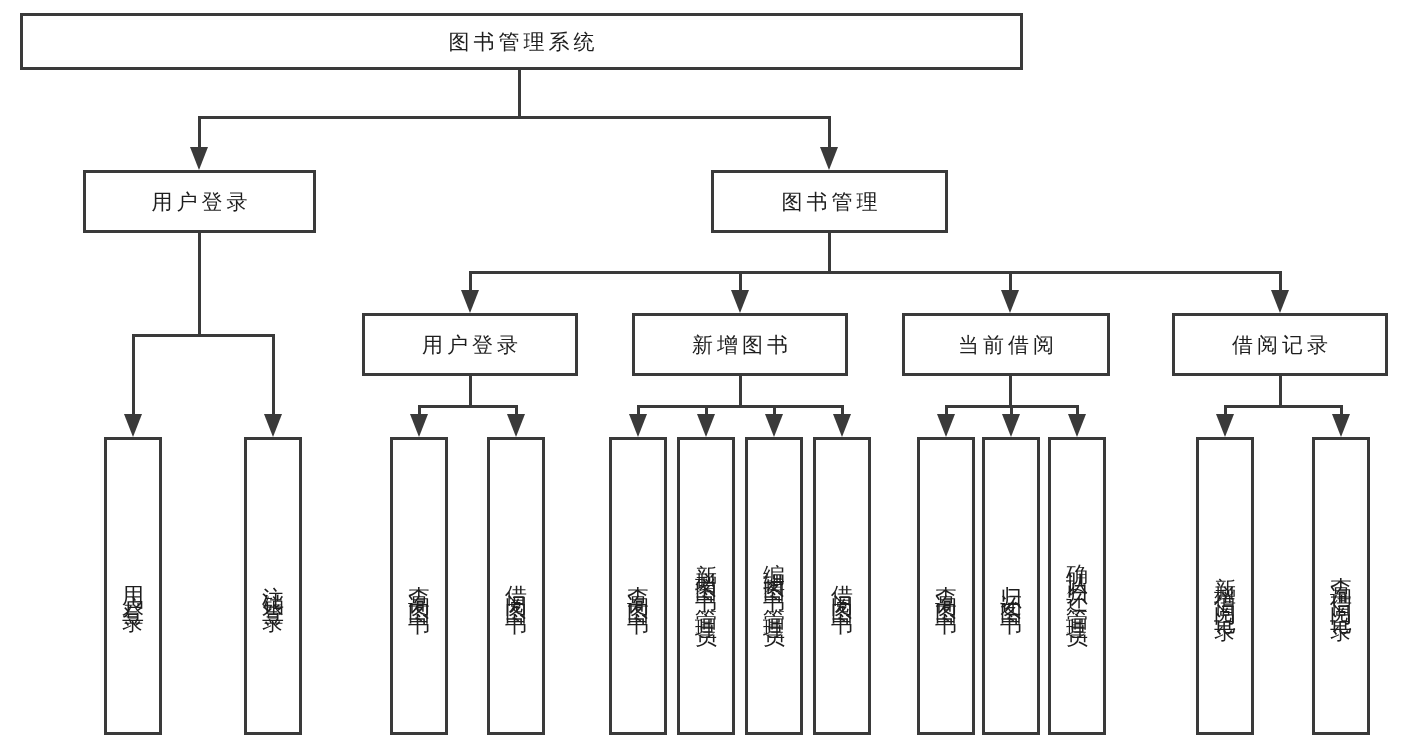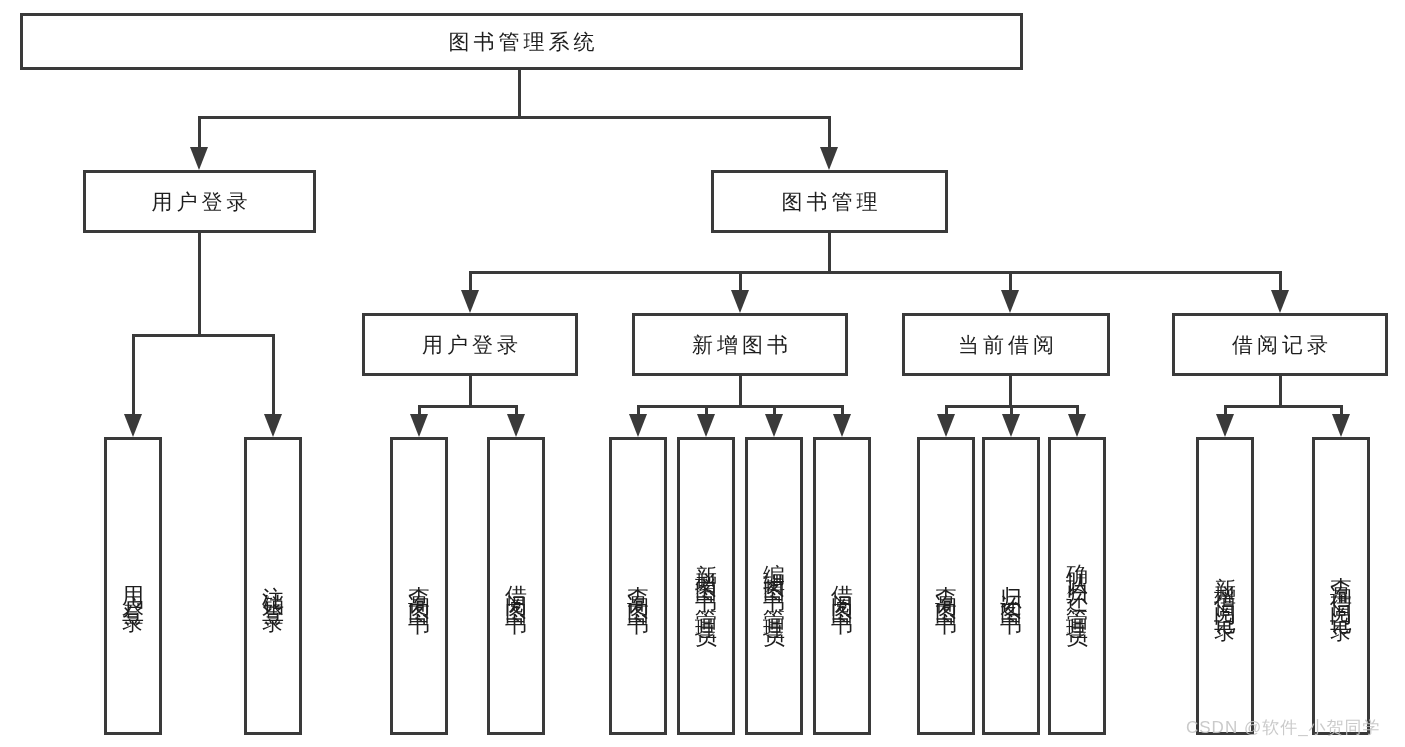--- a/index.html
+++ b/index.html
@@ -193,14 +193,13 @@
       <div class="arrow" style="left: 697px; top: 414px;"></div>
       <div class="arrow" style="left: 765px; top: 414px;"></div>
       <div class="arrow" style="left: 833px; top: 414px;"></div>
       <div class="arrow" style="left: 937px; top: 414px;"></div>
       <div class="arrow" style="left: 1002px; top: 414px;"></div>
       <div class="arrow" style="left: 1068px; top: 414px;"></div>
       <div class="arrow" style="left: 1216px; top: 414px;"></div>
       <div class="arrow" style="left: 1332px; top: 414px;"></div>
     </div>
 
-  <div id="watermark">CSDN @软件_小贺同学</div>
 </div>
 
 </body></html>

